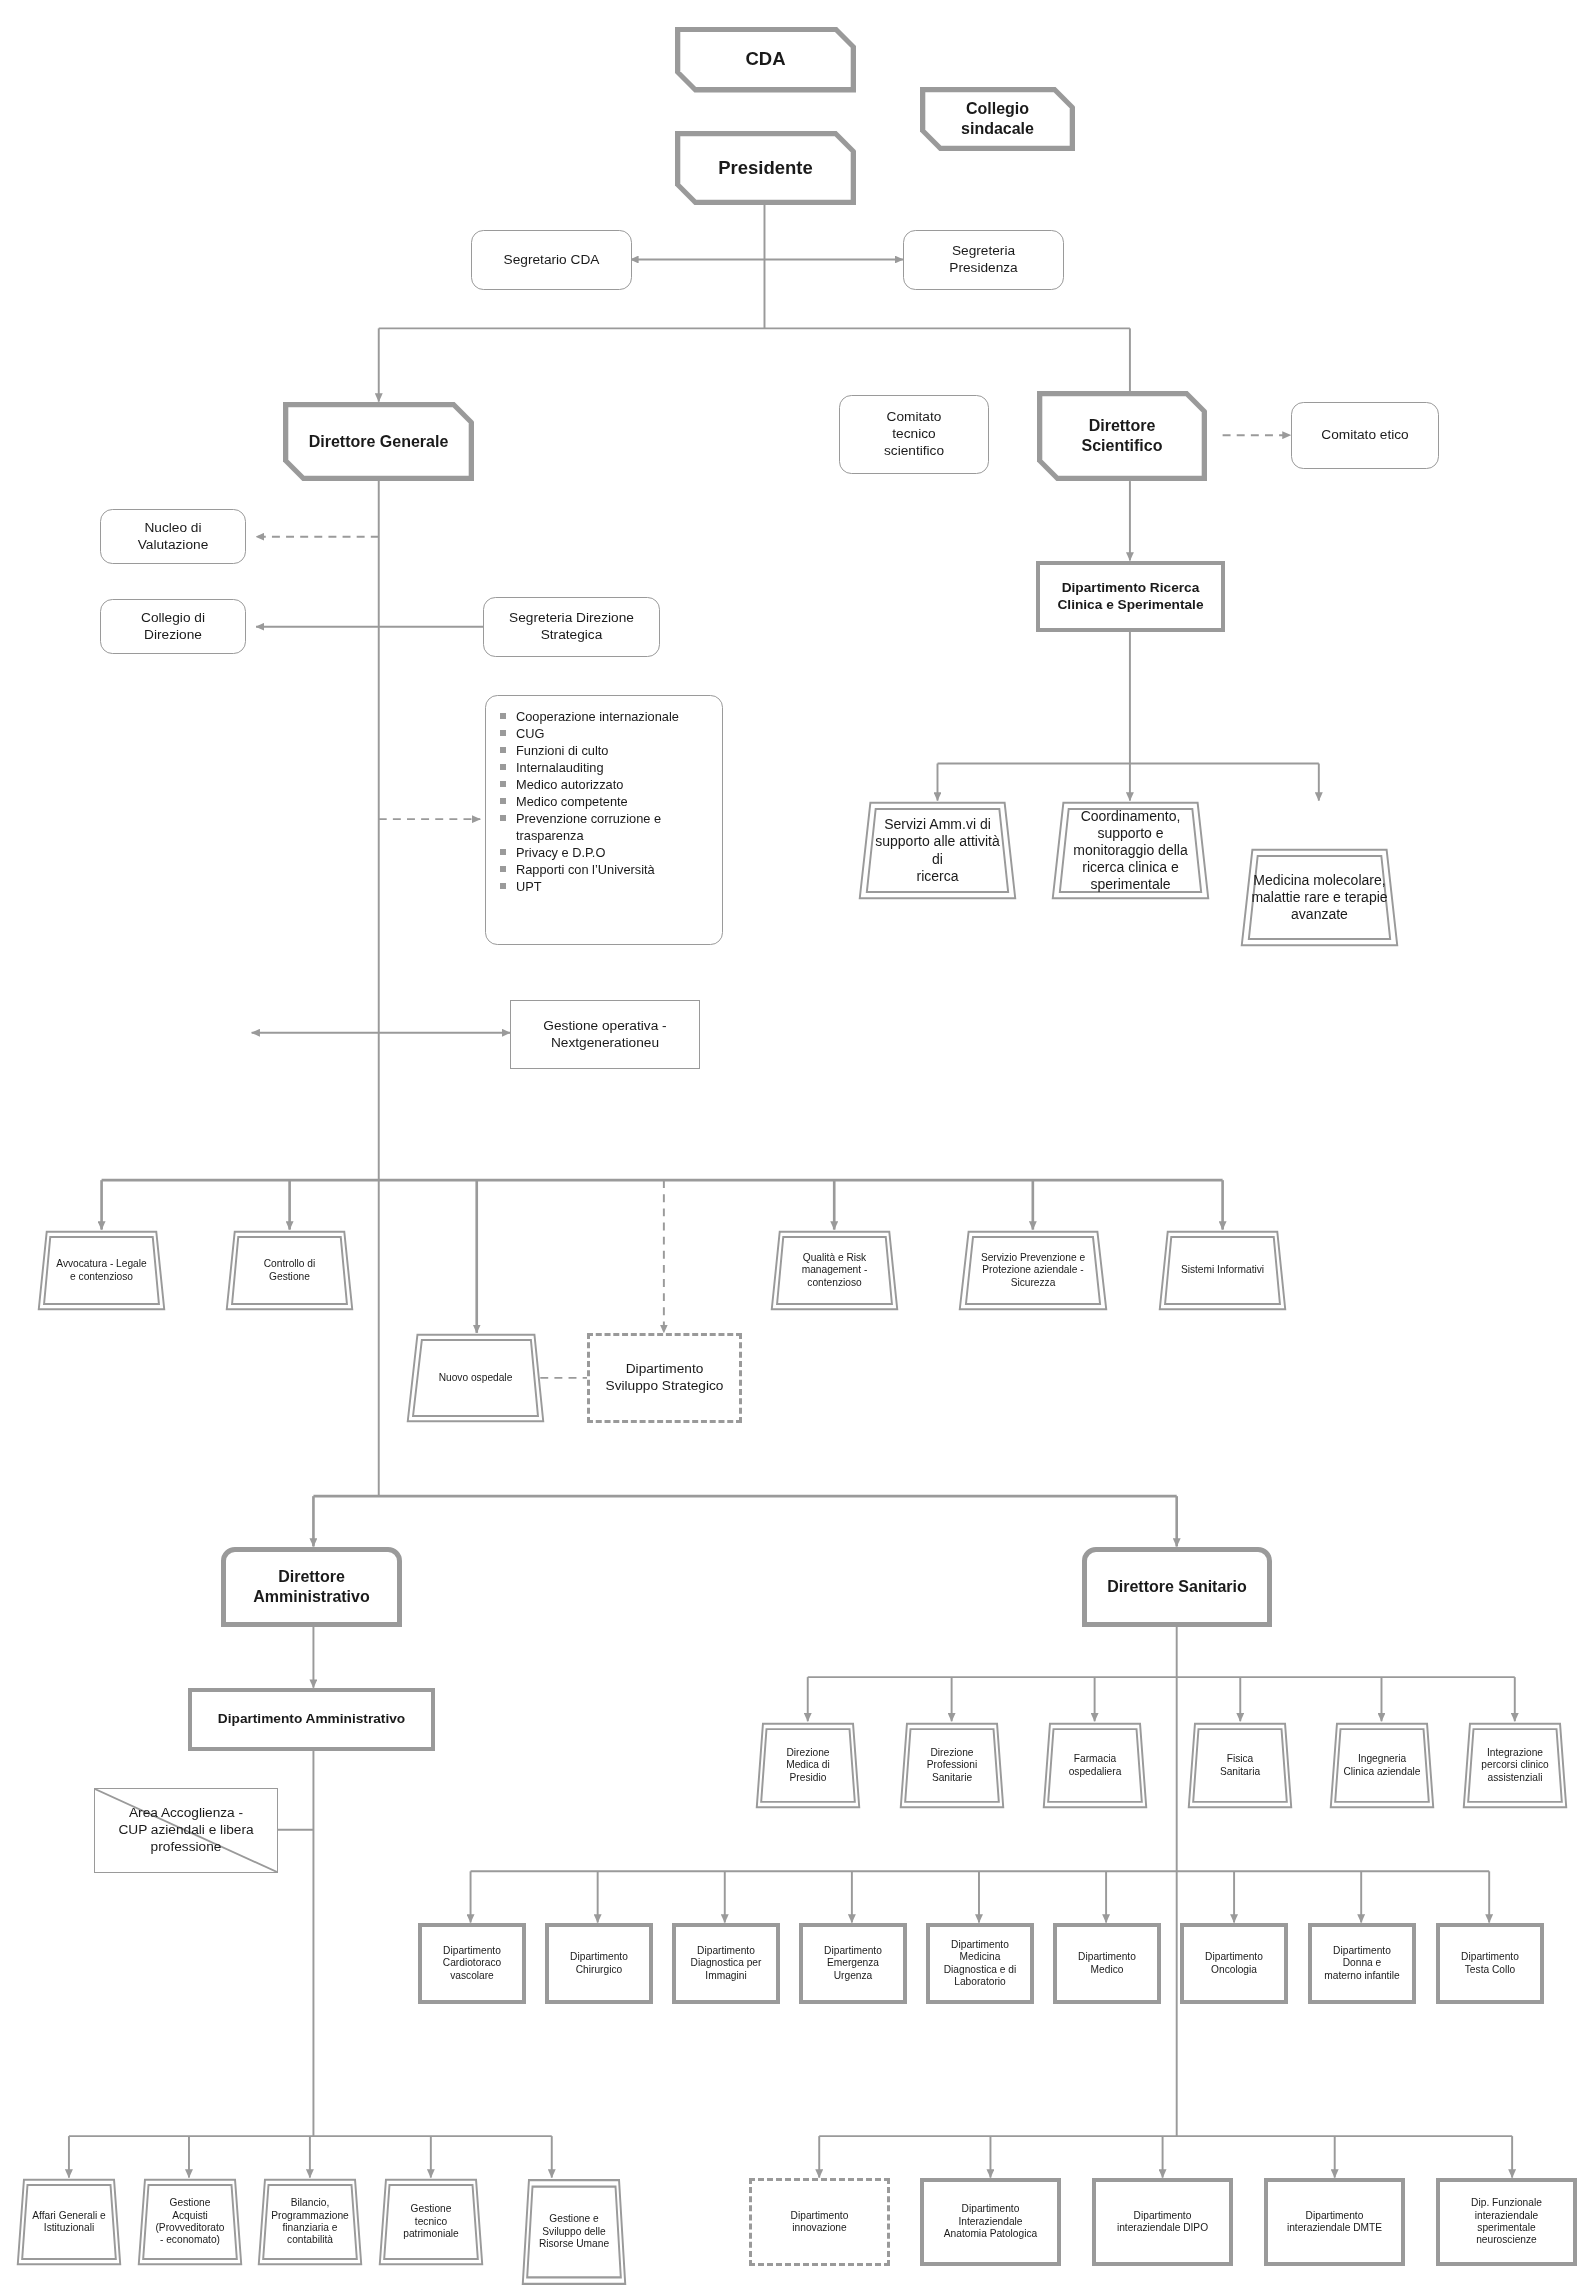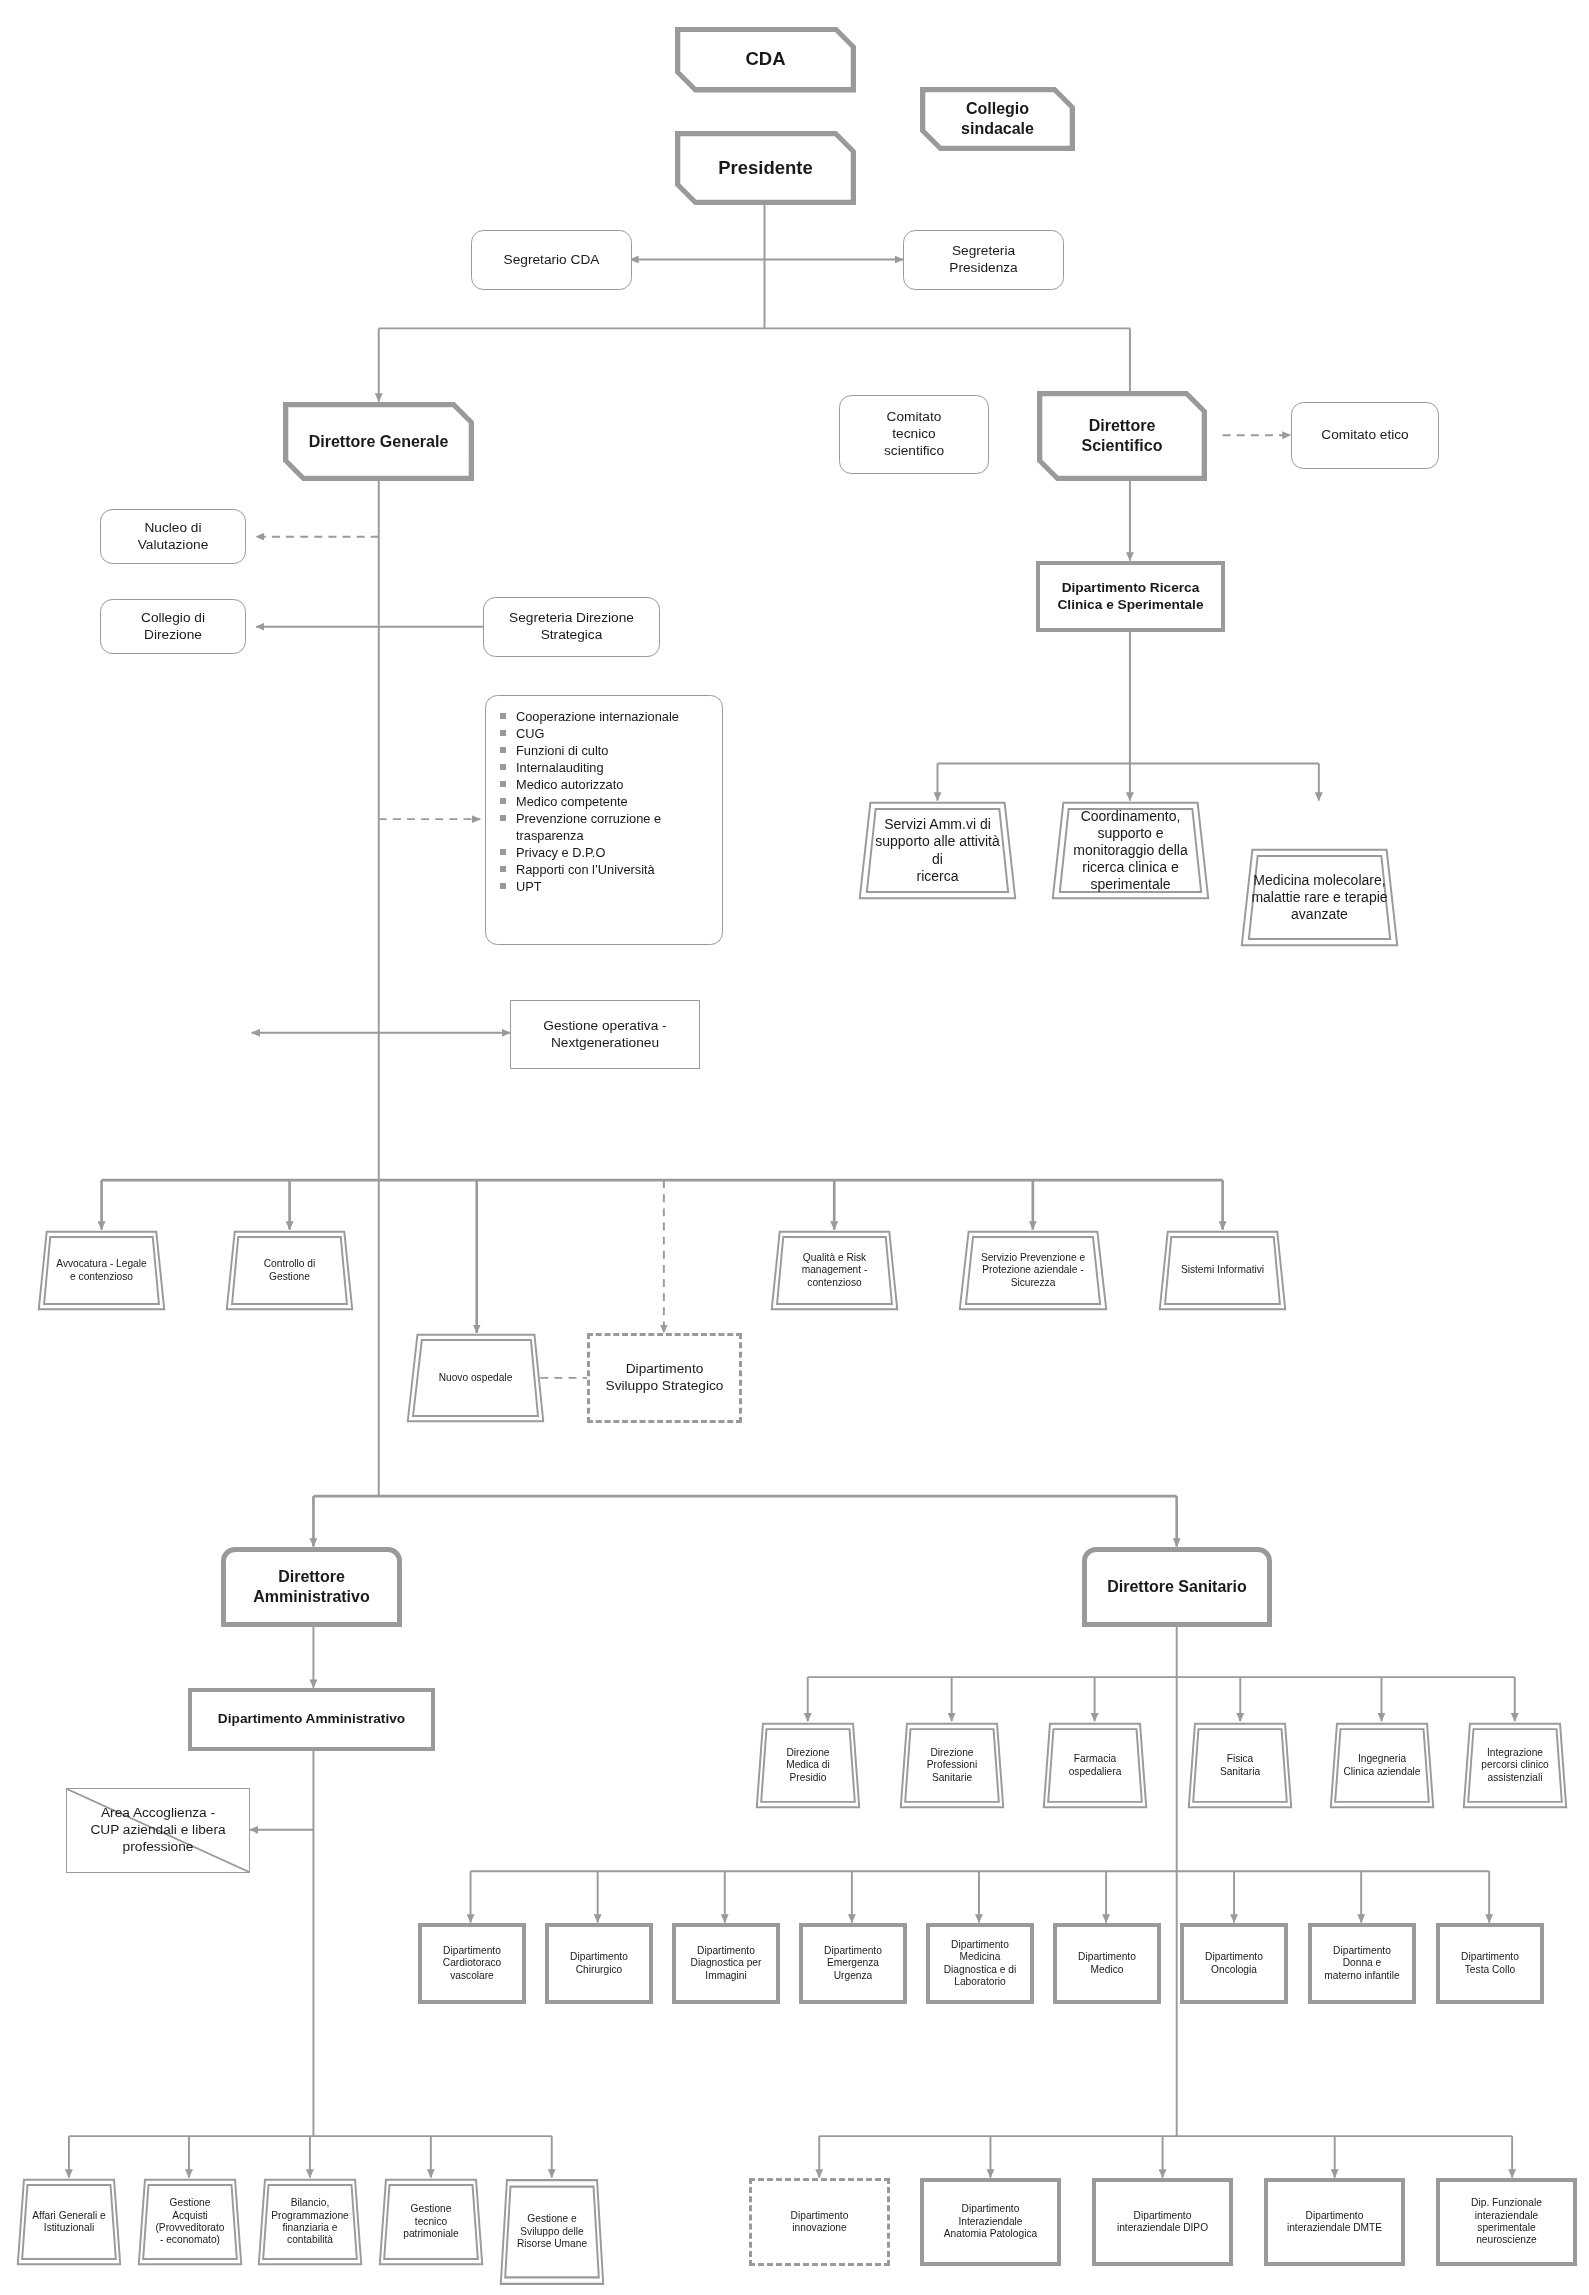--- a/index.html
+++ b/index.html
@@ -56,21 +56,21 @@
 
   
   .trap{border:0;background:transparent;}
   .trap svg{position:absolute;left:0;top:0;width:100%;height:100%;}
   .trap .tlabel{position:relative;z-index:2;padding:0 14%;}
 
   
   .dashed{border:3.5px dashed #9a9a9a;background:#fff;}
 
   
-  .slash{border:1.8px solid #9a9a9a;background:#fff;}
+  .slash{border:1.8px solid #9a9a9a;background:#fff;margin-left:28px;}
   .slash .diag{
     position:absolute;left:0;top:0;width:100%;height:100%;
     pointer-events:none;
   }
 
   
   .listbox{
     position:absolute;
     box-sizing:border-box;
     border:1.8px solid #9a9a9a;
@@ -450,21 +450,21 @@
   <div class="node trap f-xs" style="left:378px;top:2178px;width:106px;height:88px;">
     <svg viewBox="0 0 120 100" preserveAspectRatio="none">
       <polygon points="9,2 111,2 118,98 2,98" fill="#fff" stroke="#9a9a9a" stroke-width="2.2"></polygon>
       <polygon points="13,8 107,8 113,92 7,92" fill="none" stroke="#9a9a9a" stroke-width="2.2"></polygon>
     </svg>
     <span class="tlabel pre" style="padding: 0px 6%; white-space: pre-line;">Gestione
 tecnico
 patrimoniale</span>
   </div>
 
-  <div class="node trap f-xs" style="left:499px;top:2178px;width:106px;height:108px;text-align:center;">
+  <div class="node trap f-xs" style="left:521px;top:2178px;width:106px;height:108px;text-align:center;">
     <svg viewBox="0 0 120 100" preserveAspectRatio="none">
       <polygon points="9,2 111,2 118,98 2,98" fill="#fff" stroke="#9a9a9a" stroke-width="2.2"></polygon>
       <polygon points="13,8 107,8 113,92 7,92" fill="none" stroke="#9a9a9a" stroke-width="2.2"></polygon>
     </svg>
     <span class="tlabel pre" style="padding: 0px 3%; white-space: pre-line;">Gestione e
 Sviluppo delle
 Risorse Umane</span>
   </div>
 
   <div class="node heavy round-top f-lg" style="left:1082px;top:1547px;width:190px;height:80px;">

